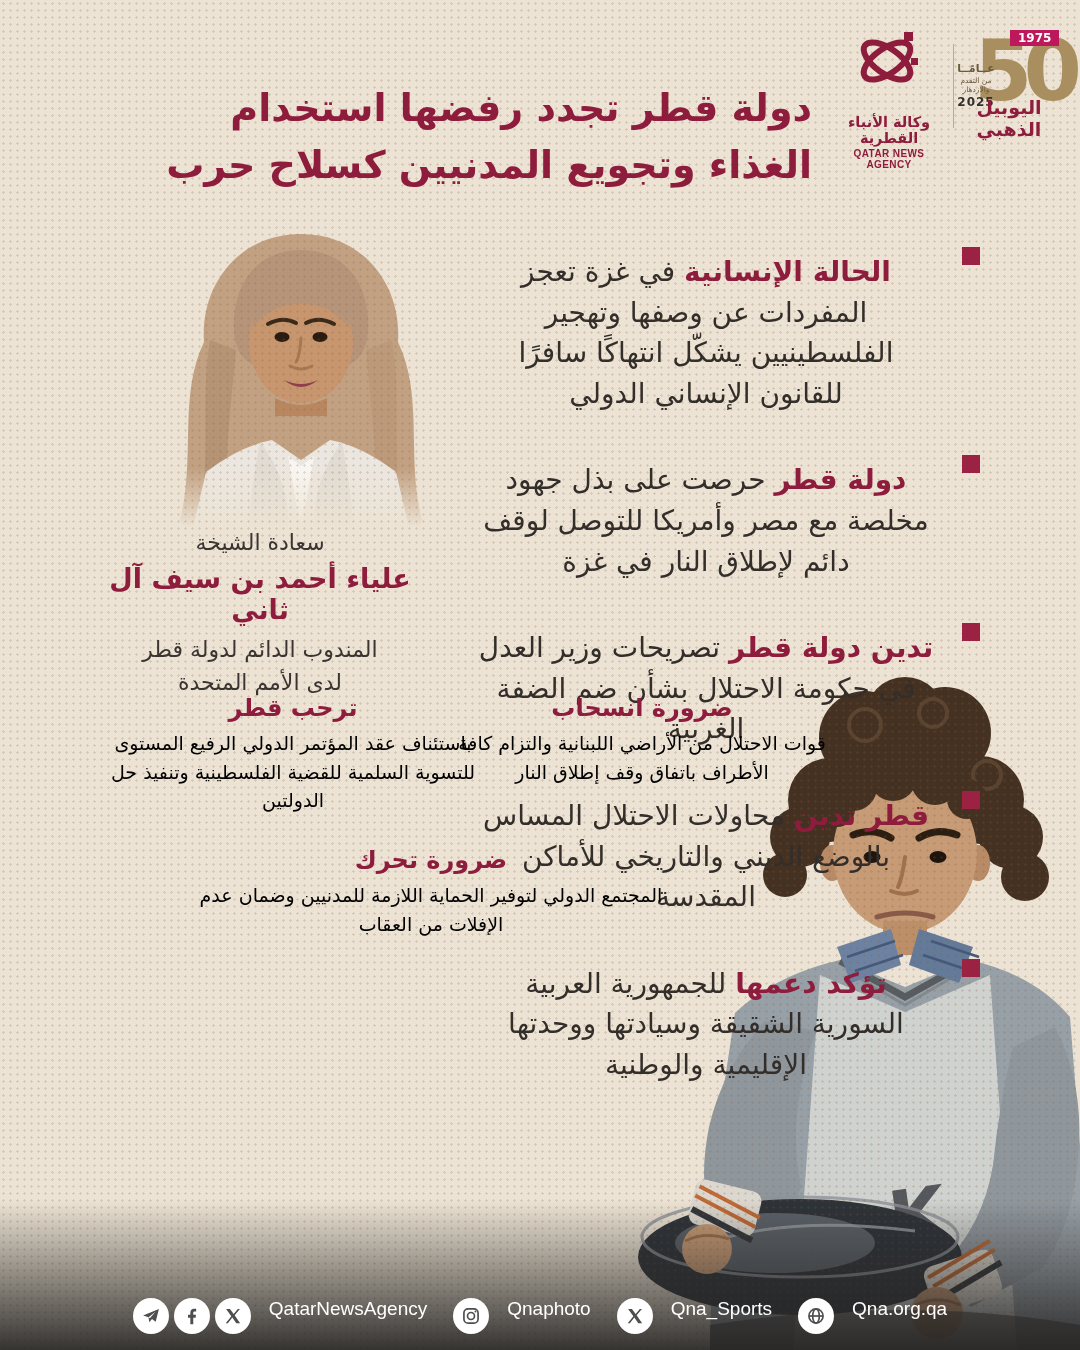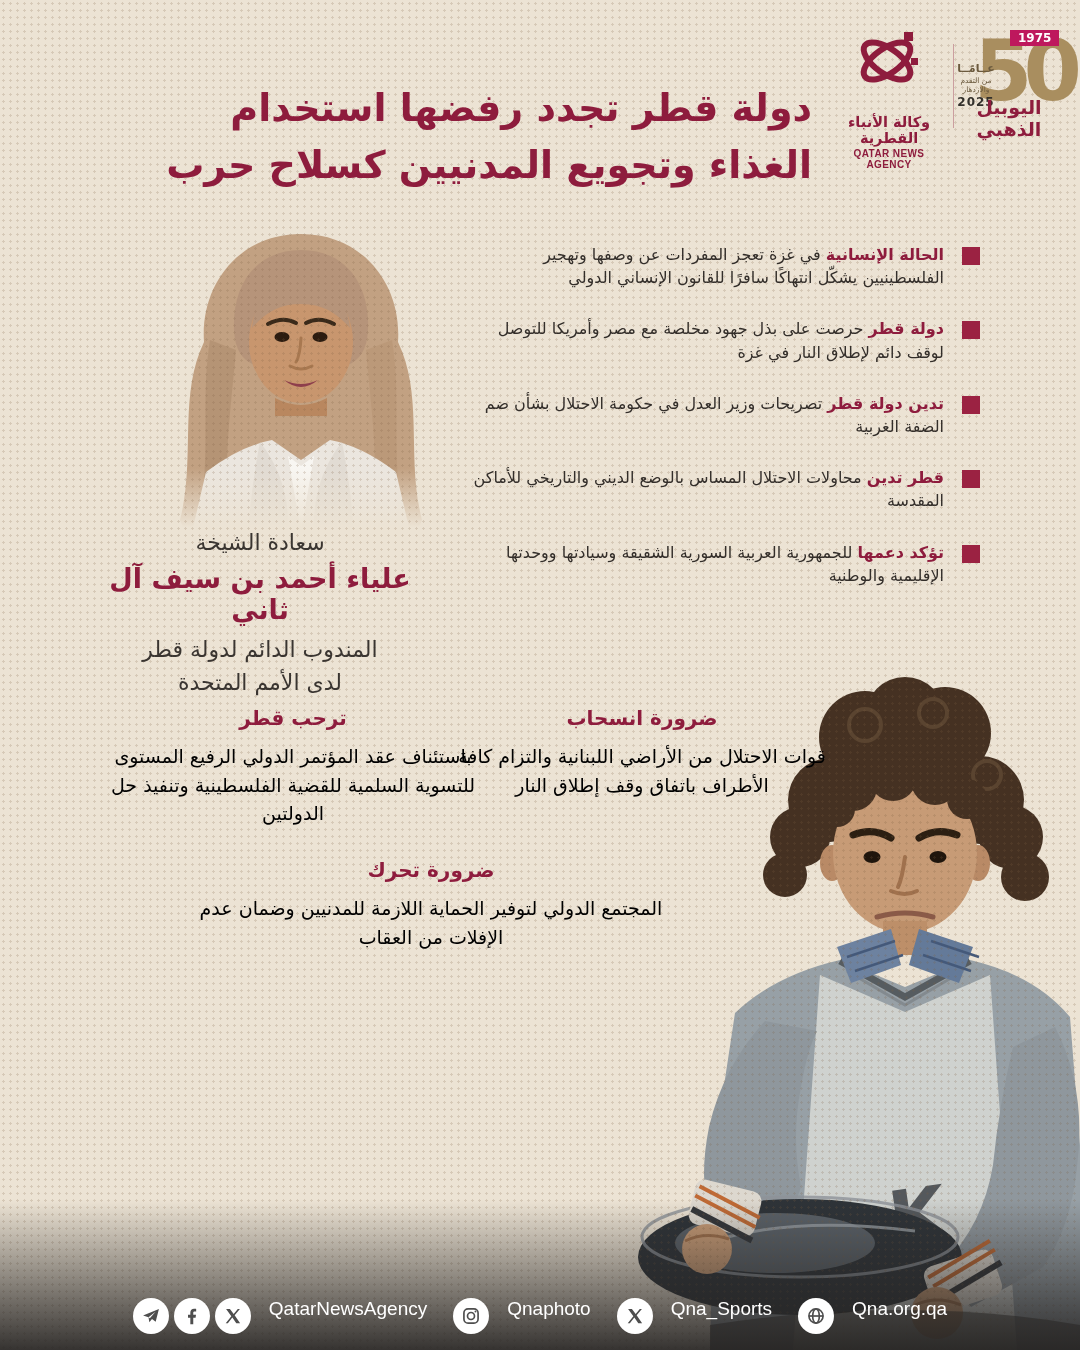--- a/index.html
+++ b/index.html
@@ -32,35 +32,35 @@
   .jub-title{position:absolute; bottom:0; width:100%; text-align:center; color:#8e1c3d; font-weight:700; font-size:19px; direction:rtl;}
 
   
   .main-title{top:80px; right:268px; width:700px; direction:rtl; text-align:right;
     color:#8e1c3d; font-weight:700; font-size:38px; line-height:1.5; z-index:4;}
 
   
   .bullets{top:240px; right:100px; width:515px; direction:rtl; z-index:4;}
   .bullet{display:flex; gap:15px; margin-bottom:22px; align-items:flex-start;}
   .bullet .sq{width:18px; height:18px; background:#9b2242; flex:0 0 auto; margin-top:7px;}
-  .bullet p{margin:3px; font-size:16px; line-height:1.45; color:#332e2a; text-align:right;}
+  .bullet p{margin:12px; font-size:28px; line-height:1.45; color:#332e2a; text-align:center;}
   .bullet .lead{color:#8e1c3d; font-weight:700;}
 
   
   .portrait{left:140px; top:220px; width:322px; height:312px; z-index:2;}
   .portrait-fade{left:140px; top:468px; width:322px; height:70px; z-index:2;
     background:linear-gradient(to bottom, rgba(236,227,212,0), #ece3d4 85%);}
   .speaker{left:95px; top:530px; width:330px; text-align:center; direction:rtl; z-index:4;}
   .speaker .hon{font-size:22px; color:#3a3531;}
   .speaker .name{font-size:27px; font-weight:700; color:#8e1c3d; margin-top:8px;}
   .speaker .role{font-size:22px; color:#3a3531; line-height:1.5; margin-top:8px;}
 
   
   .sec{text-align:center; direction:rtl; z-index:4;}
-  .sec h3{margin:12px; font-size:20px; color:#8e1c3d; font-weight:700;}
+  .sec h3{margin:0; font-size:24px; color:#8e1c3d; font-weight:700;}
   .sec p{margin:7px 0 0 0; font-size:19px; line-height:1.5; color:#000000;}
   .sec-welcome{left:88px; top:694px; width:410px;}
   .sec-withdraw{left:452px; top:694px; width:380px;}
   .sec-action{left:196px; top:846px; width:470px;}
 
   
   .crowd{left:0; top:930px; width:1080px; height:420px; z-index:1;}
   .child{right:0; bottom:0; width:465px; height:685px; z-index:2;}
   .footer-shade{left:0; bottom:0; width:100%; height:150px; z-index:3;
     background:linear-gradient(to top, rgba(38,36,35,.92), rgba(38,36,35,0));}

